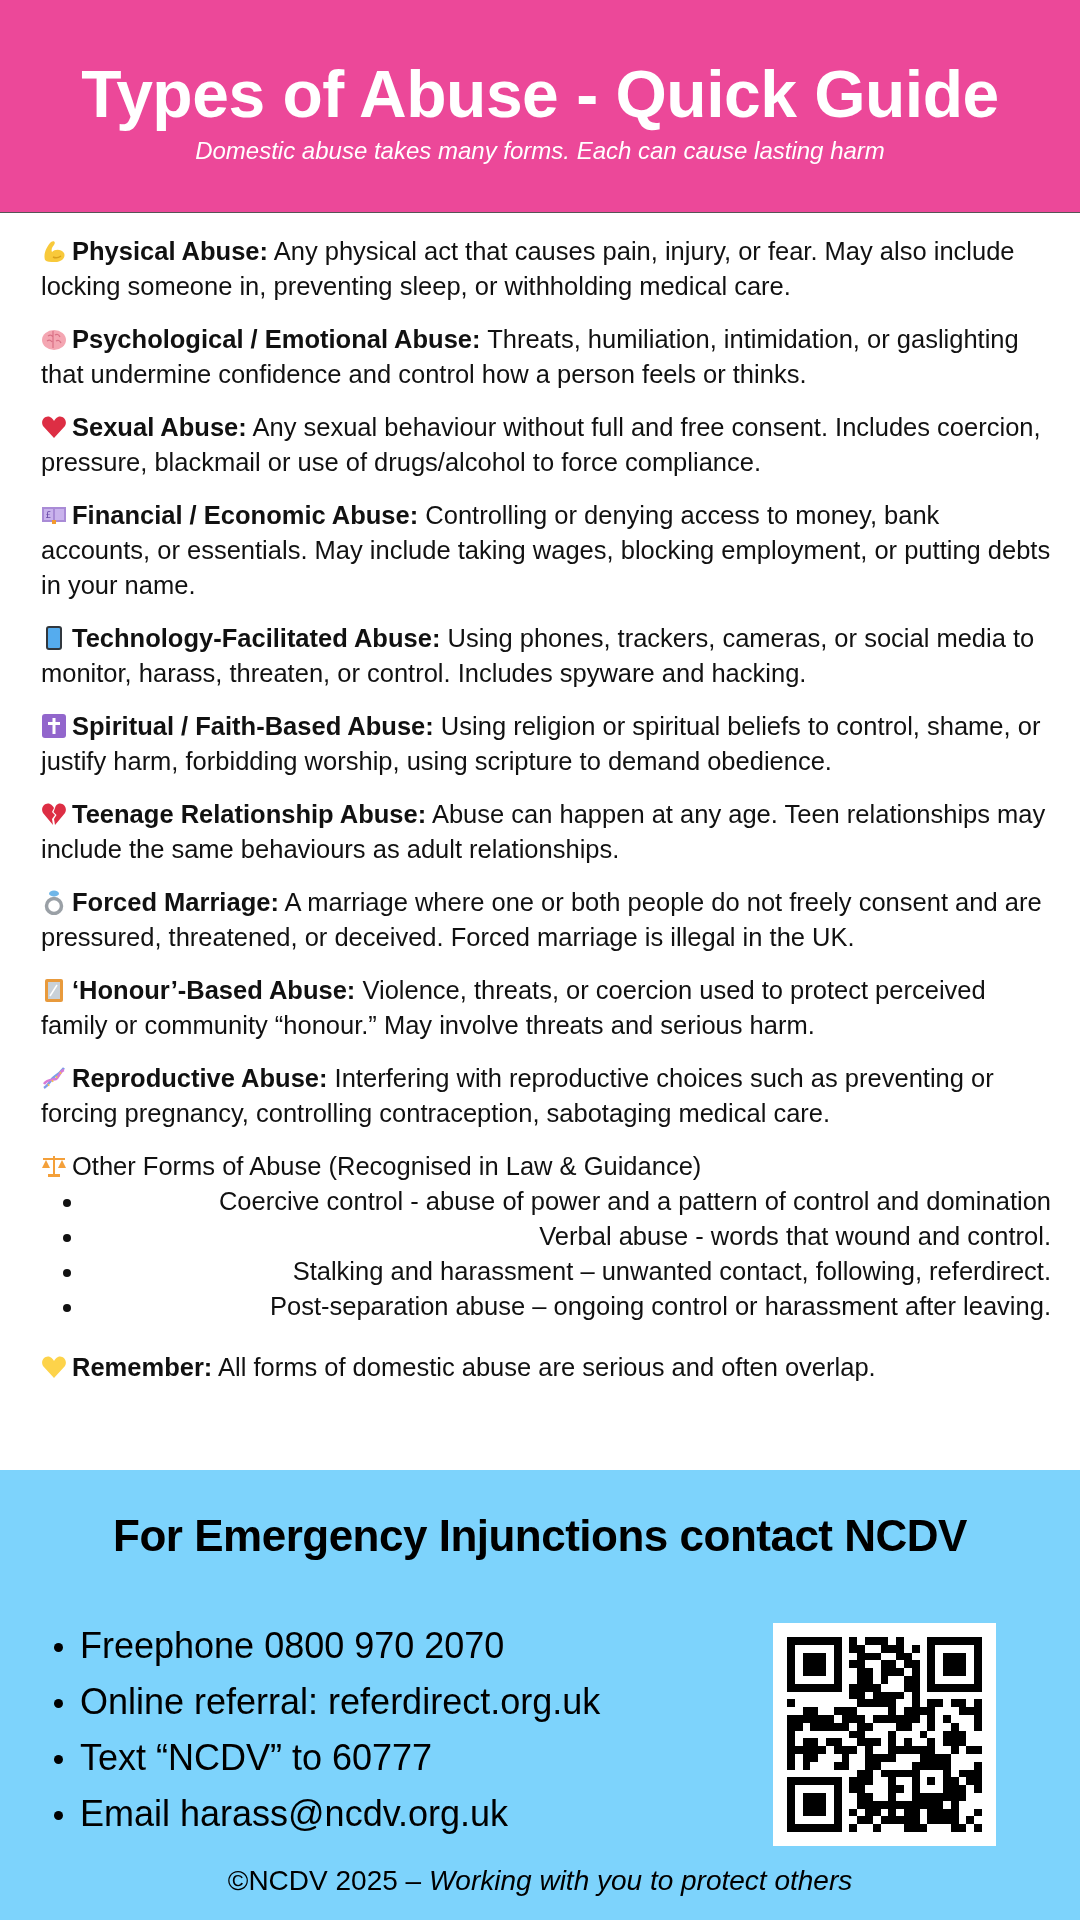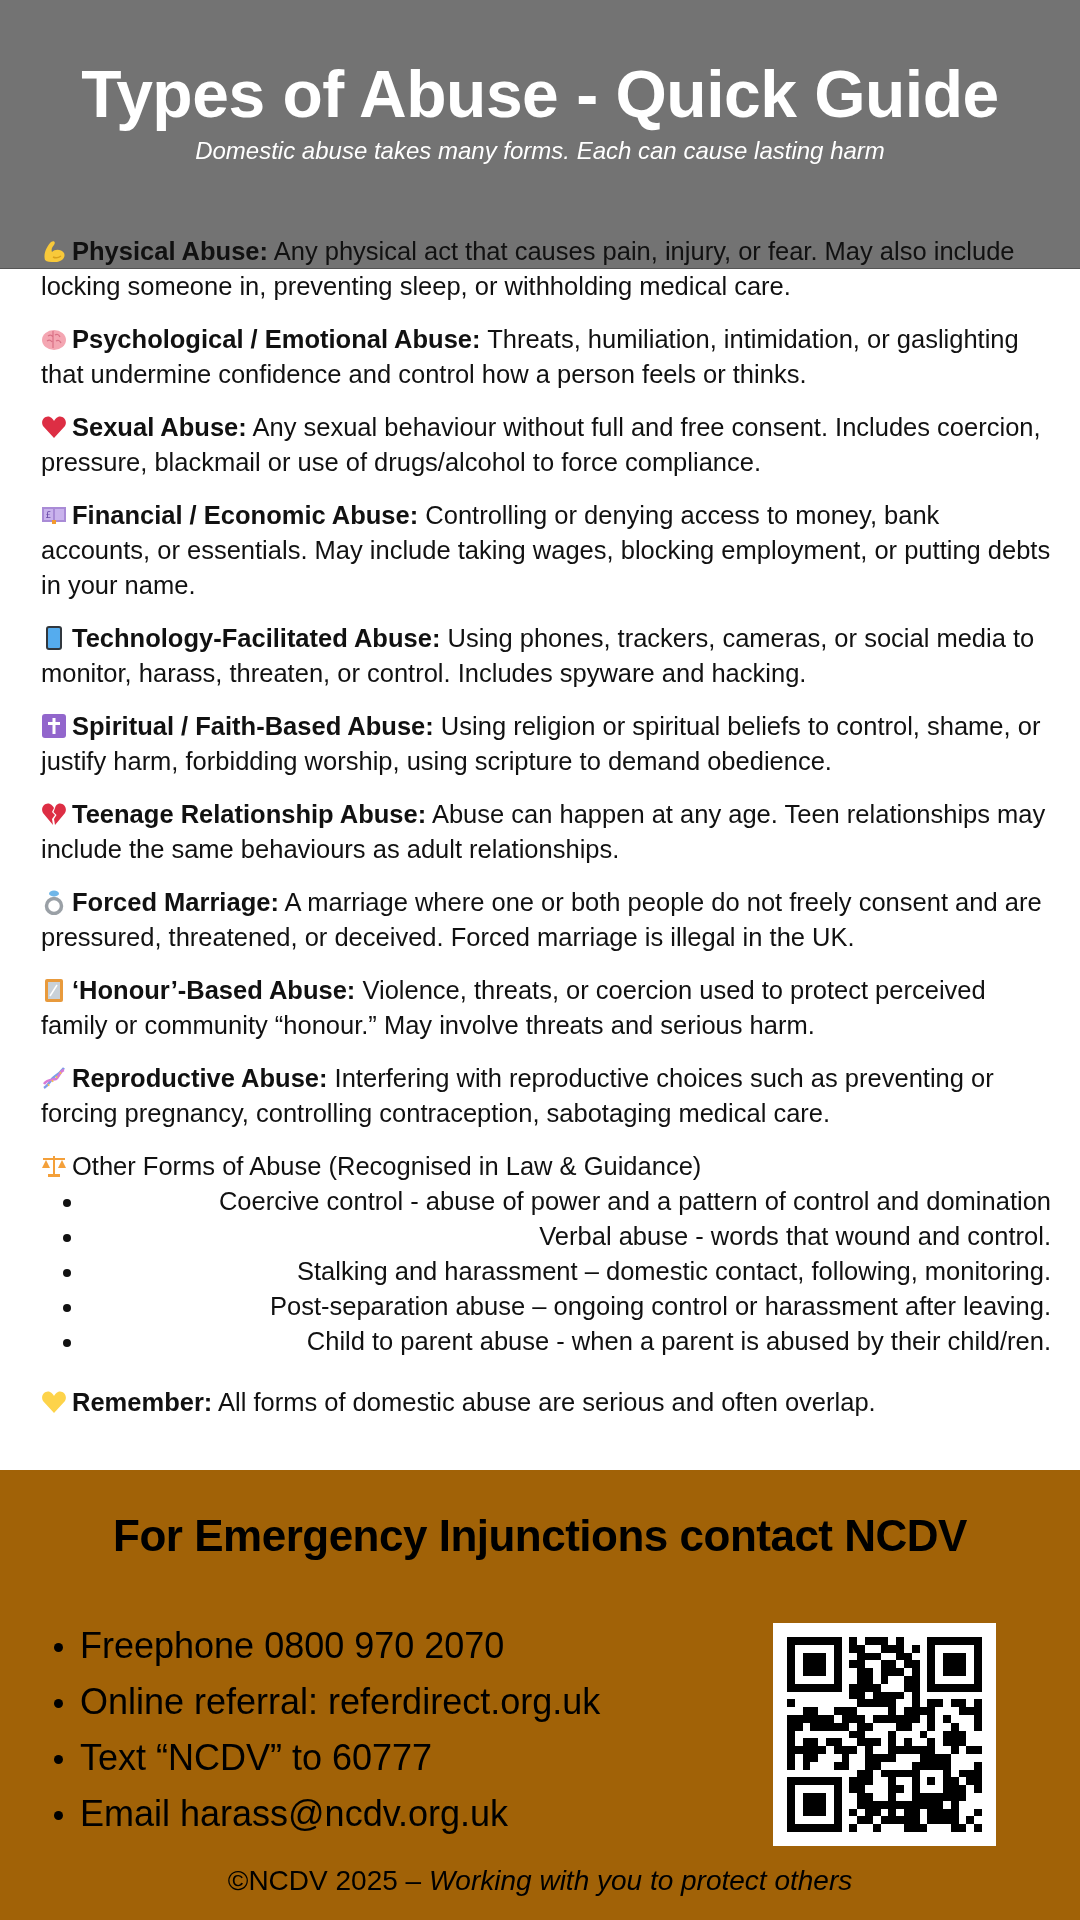--- a/index.html
+++ b/index.html
@@ -1,21 +1,21 @@
 <!DOCTYPE html>
 <html><head>
 <meta charset="utf-8">
 <style>
   * { box-sizing: border-box; margin: 0; padding: 0; }
   html, body { width: 1080px; height: 1920px; background: #ffffff; overflow: hidden; }
   body { font-family: "DejaVu Sans", sans-serif; color: #111; position: relative; }
 
   .header {
-    position: absolute; left: 0; top: 0; width: 1080px; height: 269px;
-    background: #737373; text-align: center; color: #fff;
+    position: absolute; left: 0; top: 0; width: 1080px; height: 213px;
+    background: #ec4899; text-align: center; color: #fff;
     border-bottom: 1px solid #555;
   }
   .header .title {
     position: absolute; left: 0; right: 0; top: 56px;
     font-family: "Liberation Sans", sans-serif; font-weight: bold;
     font-size: 66px; letter-spacing: -0.5px; line-height: 76px;
   }
   .header .subtitle {
     position: absolute; left: 0; right: 0; top: 136px;
     font-family: "Liberation Sans", sans-serif; font-style: italic;
@@ -43,21 +43,21 @@
     position: relative; padding-left: 26px;
   }
   .other-list li::before {
     content: ""; position: absolute; left: 4px; top: 15px; width: 8px; height: 8px;
     border-radius: 50%; background: #111;
   }
   .remember { margin-top: 26px; }
 
   .footer {
     position: absolute; left: 0; top: 1470px; width: 1080px; height: 450px;
-    background: #a16207;
+    background: #7dd3fc;
   }
   .footer .cta {
     position: absolute; left: 0; right: 0; top: 38px; text-align: center;
     font-family: "Liberation Sans", sans-serif; font-weight: bold;
     font-size: 44px; line-height: 56px; color: #000; letter-spacing: -0.5px;
   }
   .contacts { position: absolute; left: 52px; top: 148px; list-style: none; }
   .contacts li {
     font-family: "Liberation Sans", sans-serif; font-size: 36px; line-height: 56px;
     color: #000; position: relative; padding-left: 28px;
@@ -190,23 +190,22 @@
             <rect x="2" y="5" width="22" height="2" fill="#F4A03A"></rect>
             <path d="M1 15 L5 7 L9 15Z" fill="#F4A03A"></path>
             <path d="M17 15 L21 7 L25 15Z" fill="#F4A03A"></path>
             <rect x="7" y="21" width="12" height="3" fill="#F4A03A"></rect>
           </svg>
       </span><span>Other Forms of Abuse (Recognised in Law &amp; Guidance)</span>
     </div>
     <ul class="other-list">
       <li>Coercive control - abuse of power and a pattern of control and domination</li>
       <li>Verbal abuse - words that wound and control.</li>
-      <li>Stalking and harassment – domestic contact, following, monitoring.</li>
+      <li>Stalking and harassment – unwanted contact, following, referdirect.</li>
       <li>Post-separation abuse – ongoing control or harassment after leaving.</li>
-      <li>Child to parent abuse - when a parent is abused by their child/ren.</li>
     </ul>
   </div>
 
   <p class="entry remember">
     <span class="ic">
       <svg width="26" height="26" viewBox="0 0 26 26">
           <path d="M13 24 L2 12 C-1 7 4 1 9 3 C11 4 12 5 13 7 C14 5 15 4 17 3 C22 1 27 7 24 12Z" fill="#FDD34A"></path>
         </svg>
     </span><b>Remember:</b><span> All forms of domestic abuse are serious and often overlap.</span>
   </p>

